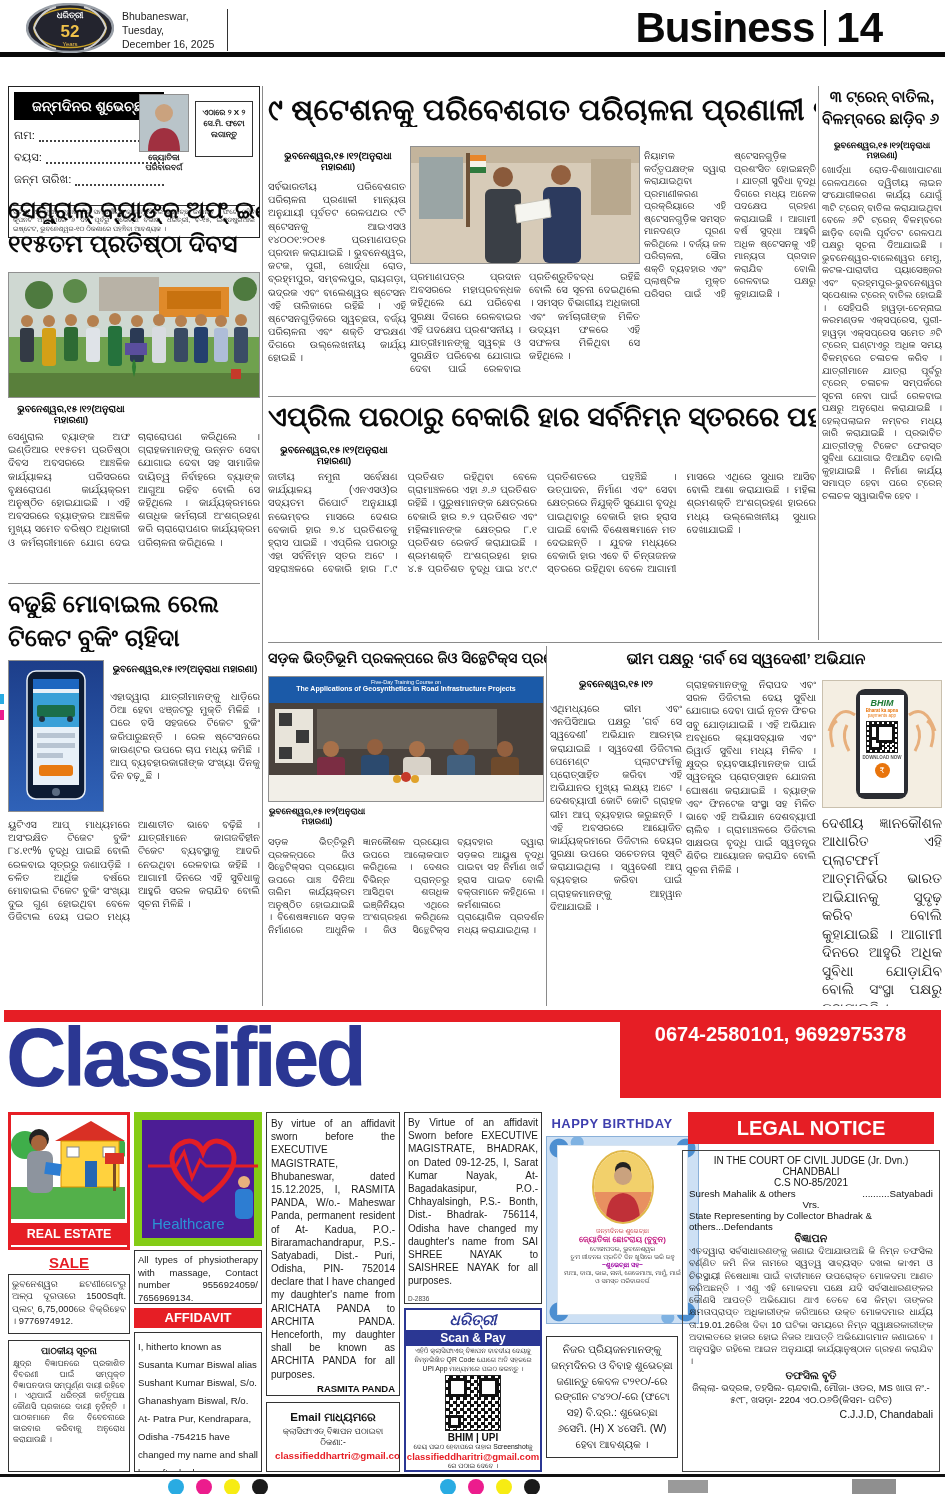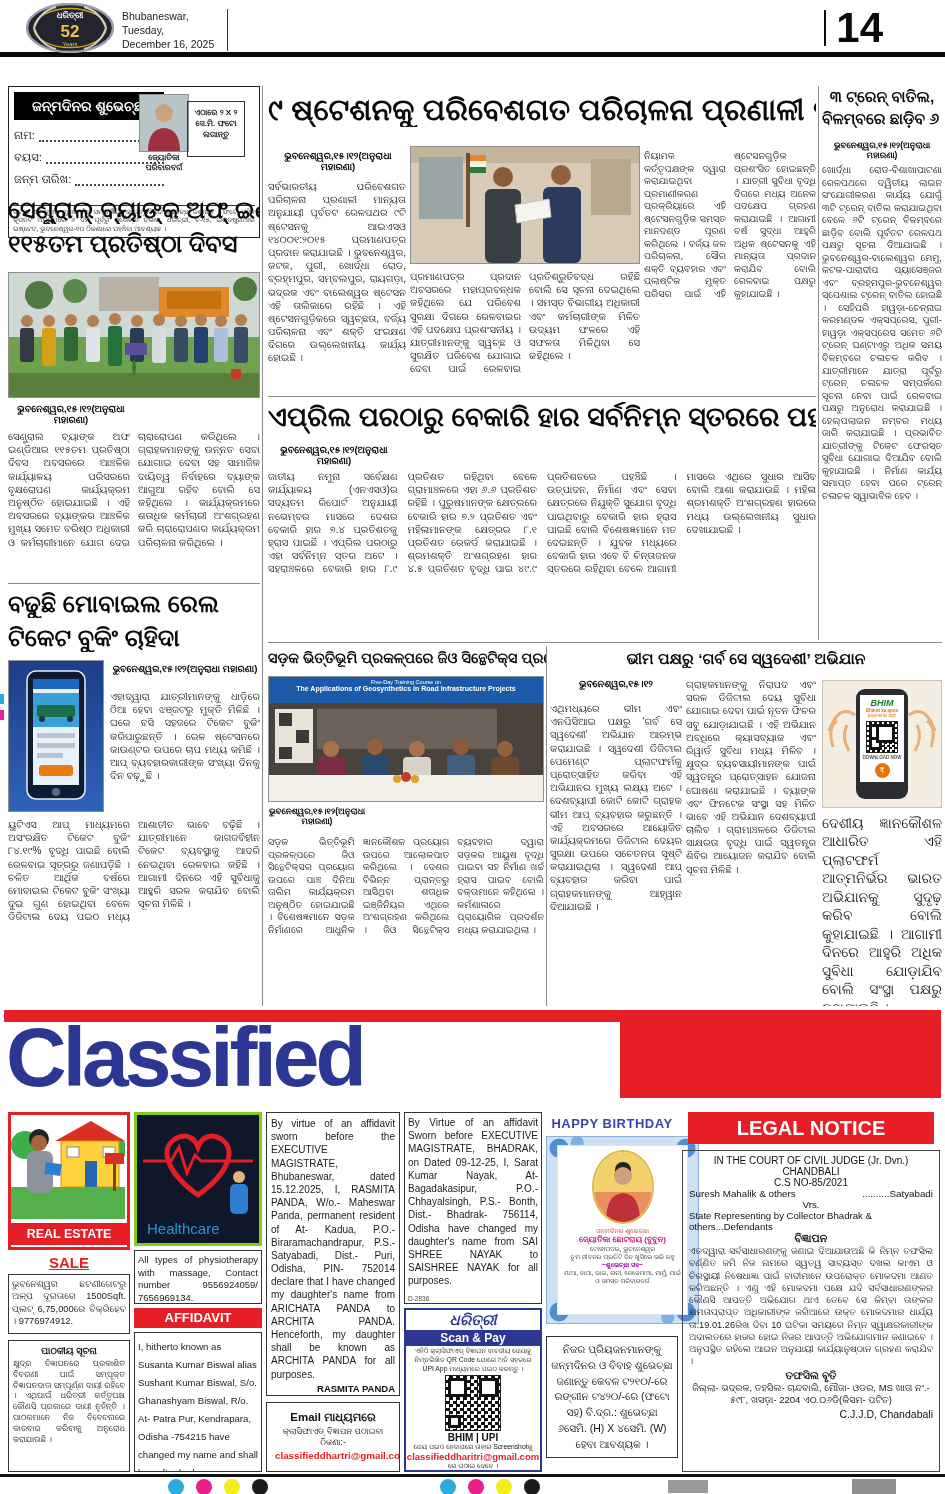--- a/index.html
+++ b/index.html
@@ -57,20 +57,21 @@
       <text x="44" y="15" text-anchor="middle" font-size="8.5" fill="#ffffff" font-weight="bold">ଧରିତ୍ରୀ</text>
       <text x="44" y="34" text-anchor="middle" font-size="17" fill="#f0c24a" font-weight="bold">52</text>
       <text x="44" y="43" text-anchor="middle" font-size="6" fill="#f0c24a">Years</text>
     </svg>
   </div>
   <div class="mast-date">
     <div>Bhubaneswar, Tuesday,</div>
     <div>December 16, 2025</div>
   </div>
   <div class="mast-right">
+    <span class="mast-section">Business</span>
     <span class="mast-bar"></span>
     <span class="mast-page">14</span>
   </div>
 </div>
 
 <div class="abs vr" style="left:262px;top:86px;height:920px"></div>
 <div class="abs vr" style="left:818px;top:86px;height:554px"></div>
 <div class="abs vr" style="left:546px;top:646px;height:360px"></div>
 <div class="abs hrule" style="left:8px;top:583px;width:252px"></div>
 <div class="abs hrule" style="left:268px;top:396px;width:548px"></div>
@@ -94,21 +95,21 @@
     <svg width="48" height="56" viewBox="0 0 48 56">
         <rect width="48" height="56" fill="#b9c4c9"></rect>
         <circle cx="24" cy="18" r="9" fill="#caa27e"></circle>
         <path d="M8,56 Q8,34 24,33 Q40,34 40,56 Z" fill="#a03040"></path>
       </svg>
   </div>
   <div class="abs center" style="right:62px;top:66px;width:66px;font-size:8px;font-weight:bold;line-height:1.2">
     <div>ଜ୍ୟୋତିକା</div>
     <div>ପରିବାରବର୍ଗ</div>
   </div>
-  <div class="abs center" style="right:14px;top:14px;width:58px;height:56px;border:1px solid #333;font-size:8px;font-weight:bold;padding:6px 2px;line-height:1.35">ଏଠାରେ ୨ X ୨ ସେ.ମି. ଫଟୋ ଲଗାନ୍ତୁ</div>
+  <div class="abs center" style="right:6px;top:14px;width:58px;height:56px;border:1px solid #333;font-size:8px;font-weight:bold;padding:6px 2px;line-height:1.35">ଏଠାରେ ୨ X ୨ ସେ.ମି. ଫଟୋ ଲଗାନ୍ତୁ</div>
   <div class="abs" style="left:4px;right:4px;bottom:3px;border-top:1px solid #333;padding-top:2px;font-size:6.8px;line-height:1.3;text-align:justify;color:#222">ସୂଚନା: ଏହି କୂପନ ଦ୍ୱାରା ନିଜ ସମ୍ପର୍କୀୟଙ୍କ ଜନ୍ମଦିନର ଶୁଭେଚ୍ଛା ଜଣାନ୍ତୁ । ଫଟୋ ସହିତ କୂପନଟି ଅତିକମରେ ୬ ଦିନ ପୂର୍ବରୁ ଶୁଭେଚ୍ଛା ବିଭାଗ, ଧରିତ୍ରୀ, ବି-୧୫, ଇଣ୍ଡଷ୍ଟ୍ରିଆଲ ଇଷ୍ଟେଟ, ଭୁବନେଶ୍ୱର-୧୦ ଠିକଣାରେ ପହଞ୍ଚିବା ଆବଶ୍ୟକ ।</div>
 </div>
 
 <div class="abs hl" style="left:8px;top:196px;width:252px;font-size:24px">ସେଣ୍ଟ୍ରାଲ୍ ବ୍ୟାଙ୍କ ଅଫ୍ ଇଣ୍ଡିଆର</div>
 <div class="abs hl" style="left:8px;top:230px;width:252px;font-size:24px">୧୧୫ତମ ପ୍ରତିଷ୍ଠା ଦିବସ</div>
 <div class="abs photo" style="left:8px;top:272px;width:252px;height:126px">
   <svg width="250" height="124" viewBox="0 0 250 124">
     <rect width="250" height="124" fill="#cfd8d2"></rect>
     <rect x="90" y="4" width="60" height="34" fill="#b8b2a6"></rect>
       <rect x="150" y="14" width="70" height="30" fill="#e08a2a"></rect>
@@ -244,39 +245,40 @@
 <div class="abs hl center" style="left:550px;top:650px;width:392px;font-size:15.5px">ଭୀମ ପକ୍ଷରୁ ‘ଗର୍ବ ସେ ସ୍ୱଦେଶୀ’ ଅଭିଯାନ</div>
 <div class="abs dl" style="left:550px;top:678px;width:132px">ଭୁବନେଶ୍ୱର,୧୫।୧୨</div>
 <div class="abs jt" style="left:550px;top:702px;width:132px;height:304px">ଏଥିମଧ୍ୟରେ ଭୀମ ଏବଂ ଏନପିସିଆଇ ପକ୍ଷରୁ ‘ଗର୍ବ ସେ ସ୍ୱଦେଶୀ’ ଅଭିଯାନ ଆରମ୍ଭ କରାଯାଇଛି । ସ୍ୱଦେଶୀ ଡିଜିଟାଲ ପେମେଣ୍ଟ ପ୍ଲାଟଫର୍ମକୁ ପ୍ରୋତ୍ସାହିତ କରିବା ଏହି ଅଭିଯାନର ମୁଖ୍ୟ ଲକ୍ଷ୍ୟ ଅଟେ । ଦେଶବ୍ୟାପୀ କୋଟି କୋଟି ଗ୍ରାହକ ଭୀମ ଆପ୍ ବ୍ୟବହାର କରୁଛନ୍ତି । ଏହି ଅବସରରେ ଆୟୋଜିତ କାର୍ଯ୍ୟକ୍ରମରେ ଡିଜିଟାଲ ଦେୟର ସୁରକ୍ଷା ଉପରେ ସଚେତନତା ସୃଷ୍ଟି କରାଯାଇଥିଲା । ସ୍ୱଦେଶୀ ଆପ୍ ବ୍ୟବହାର କରିବା ପାଇଁ ଗ୍ରାହକମାନଙ୍କୁ ଆହ୍ୱାନ ଦିଆଯାଇଛି ।</div>
 <div class="abs jt" style="left:686px;top:678px;width:130px;height:328px">ଗ୍ରାହକମାନଙ୍କୁ ନିରାପଦ ଏବଂ ସରଳ ଡିଜିଟାଲ ଦେୟ ସୁବିଧା ଯୋଗାଇ ଦେବା ପାଇଁ ନୂତନ ଫିଚର ସବୁ ଯୋଡ଼ାଯାଇଛି । ଏହି ଅଭିଯାନ ଅବଧିରେ କ୍ୟାସବ୍ୟାକ ଏବଂ ରିୱାର୍ଡ ସୁବିଧା ମଧ୍ୟ ମିଳିବ । କ୍ଷୁଦ୍ର ବ୍ୟବସାୟୀମାନଙ୍କ ପାଇଁ ସ୍ୱତନ୍ତ୍ର ପ୍ରୋତ୍ସାହନ ଯୋଜନା ଘୋଷଣା କରାଯାଇଛି । ବ୍ୟାଙ୍କ ଏବଂ ଫିନଟେକ ସଂସ୍ଥା ସହ ମିଳିତ ଭାବେ ଏହି ଅଭିଯାନ ଦେଶବ୍ୟାପୀ ଚାଲିବ । ଗ୍ରାମାଞ୍ଚଳରେ ଡିଜିଟାଲ ସାକ୍ଷରତା ବୃଦ୍ଧି ପାଇଁ ସ୍ୱତନ୍ତ୍ର ଶିବିର ଆୟୋଜନ କରାଯିବ ବୋଲି ସୂଚନା ମିଳିଛି ।</div>
 <div class="abs photo" style="left:822px;top:680px;width:120px;height:128px;background:#f4eee2;border:1px solid #c9c0ae">
   <svg class="abs" style="left:0;top:0" width="118" height="126" viewBox="0 0 118 126">
     <path d="M6,50 Q16,22 32,34 M10,66 Q4,46 14,40 M26,70 Q18,56 24,44" fill="none" stroke="#e39a5a" stroke-width="3" opacity="0.75"></path>
     <path d="M112,50 Q102,22 86,34 M108,66 Q114,46 104,40 M92,70 Q100,56 94,44" fill="none" stroke="#e39a5a" stroke-width="3" opacity="0.75"></path>
   </svg>
   <div class="abs" style="left:33px;top:8px;width:52px;height:110px;background:#2b2d33;border-radius:9px">
-    <div class="abs" style="left:4px;top:6px;width:44px;height:87px;background:#fff;overflow:hidden;text-align:center">
+    <div class="abs" style="left:4px;top:6px;width:44px;height:98px;background:#fff;overflow:hidden;text-align:center">
       <div style="font-size:9px;font-weight:bold;color:#1e7a34;font-style:italic;margin-top:3px">BHIM</div>
       <div style="font-size:4.5px;color:#e8740c;font-weight:bold">Bharat ka apna</div>
       <div style="font-size:4.5px;color:#e8740c">payments app</div>
       <div class="qr qr-s" style="width:32px;height:32px;margin:3px auto 2px">
           <span class="f3"></span>
         </div>
       <div style="font-size:4.5px;font-weight:bold;color:#555">DOWNLOAD NOW</div>
       <div style="width:15px;height:15px;border-radius:50%;background:#e8740c;color:#fff;font-size:8px;line-height:15px;margin:3px auto 0">₹</div>
     </div>
   </div>
 </div>
 <div class="abs jt" style="left:822px;top:814px;width:120px;height:192px;font-size:14px">ଦେଶୀୟ ଜ୍ଞାନକୌଶଳ ଆଧାରିତ ଏହି ପ୍ଲାଟଫର୍ମ ଆତ୍ମନିର୍ଭର ଭାରତ ଅଭିଯାନକୁ ସୁଦୃଢ଼ କରିବ ବୋଲି କୁହାଯାଇଛି । ଆଗାମୀ ଦିନରେ ଆହୁରି ଅଧିକ ସୁବିଧା ଯୋଡ଼ାଯିବ ବୋଲି ସଂସ୍ଥା ପକ୍ଷରୁ କୁହାଯାଇଛି ।</div>
 
 <div class="abs banner-red" style="left:4px;top:1010px;width:937px;height:12px"></div>
 <div class="abs" style="left:6px;top:1018px;width:612px;height:80px;overflow:hidden">
   <span class="cl-title">Classified</span>
 </div>
 <div class="abs ev-box" style="left:620px;top:1022px;width:321px;height:76px">
+  <div style="font-size:20px;font-weight:bold;line-height:24px">0674-2580101, 9692975378</div>
 </div>
 
 <div class="abs" style="left:8px;top:1112px;width:122px;height:138px;border:3px solid #e61e25;background:#fff">
   <svg width="114" height="104" viewBox="0 0 114 104">
     <rect width="114" height="104" fill="#ffffff"></rect>
     <circle cx="14" cy="30" r="14" fill="#3fae4a"></circle>
       <circle cx="104" cy="34" r="12" fill="#3fae4a"></circle>
     <rect x="0" y="72" width="114" height="32" fill="#53b04a"></rect>
     <polygon points="44,26 80,6 114,26" fill="#d93025"></polygon>
     <rect x="50" y="26" width="58" height="46" fill="#ffd23e" stroke="#d88f00"></rect>
@@ -295,21 +297,21 @@
 <div class="abs center" style="left:8px;top:1254px;width:122px;font-size:15px;font-weight:bold;color:#e61e25;text-decoration:underline">SALE</div>
 <div class="abs adbox" style="left:8px;top:1274px;width:122px;height:60px;padding:3px">
   <span class="jt" style="font-size:9.3px;display:block">ଭୁବନେଶ୍ୱର ଛଟଣୀଗେଟରୁ ଅଳ୍ପ ଦୂରତାରେ 1500Sqft. ପ୍ଲଟ୍ 6,75,000ରେ ବିକ୍ରିହେବ । 9776974912.</span>
   <span style="font-size:8.5px;font-weight:bold">D-14</span>
 </div>
 <div class="abs adbox" style="left:8px;top:1340px;width:122px;height:132px;padding:4px">
   <div class="center" style="font-size:9.5px;font-weight:bold;margin-bottom:2px">ପାଠକୀୟ ସୂଚନା</div>
   <div class="jt" style="font-size:8.2px">କ୍ଷୁଦ୍ର ବିଜ୍ଞାପନରେ ପ୍ରକାଶିତ ବିବରଣୀ ପାଇଁ ସମ୍ପୃକ୍ତ ବିଜ୍ଞାପନଦାତା ସମ୍ପୂର୍ଣ୍ଣ ଦାୟୀ ରହିବେ । ଏଥିପାଇଁ ଧରିତ୍ରୀ କର୍ତ୍ତୃପକ୍ଷ କୌଣସି ପ୍ରକାରେ ଦାୟୀ ନୁହଁନ୍ତି । ପାଠକମାନେ ନିଜ ବିବେଚନାରେ କାରବାର କରିବାକୁ ଅନୁରୋଧ କରାଯାଉଛି ।</div>
 </div>
 
-<div class="abs" style="left:134px;top:1112px;width:128px;height:134px;border:3px solid #84cc16;background:#0f172a;position:absolute">
+<div class="abs" style="left:134px;top:1112px;width:128px;height:134px;border:8px solid #84cc16;background:#4c1d95;position:absolute">
   <svg width="122" height="106" viewBox="0 0 122 106">
     <path d="M61,80 C30,58 22,34 38,24 C50,17 58,24 61,32 C64,24 72,17 84,24 C100,34 92,58 61,80 Z" fill="none" stroke="#e31e25" stroke-width="5"></path>
     <polyline points="6,46 34,46 42,32 50,58 58,40 64,46 116,46" fill="none" stroke="#e31e25" stroke-width="3"></polyline>
     <circle cx="102" cy="62" r="6" fill="#e8b27d"></circle>
       <rect x="93" y="69" width="18" height="30" rx="5" fill="#2d7dd2"></rect>
   </svg>
   <div class="abs" style="left:10px;bottom:6px;font-size:15px;color:#2a93d5">Healthcare</div>
 </div>
 <div class="abs adbox" style="left:134px;top:1250px;width:128px;height:54px;padding:3px">
   <span class="jt" style="font-size:9.5px;display:block">All types of physiotherapy with massage, Contact number 9556924059/ 7656969134.</span>

